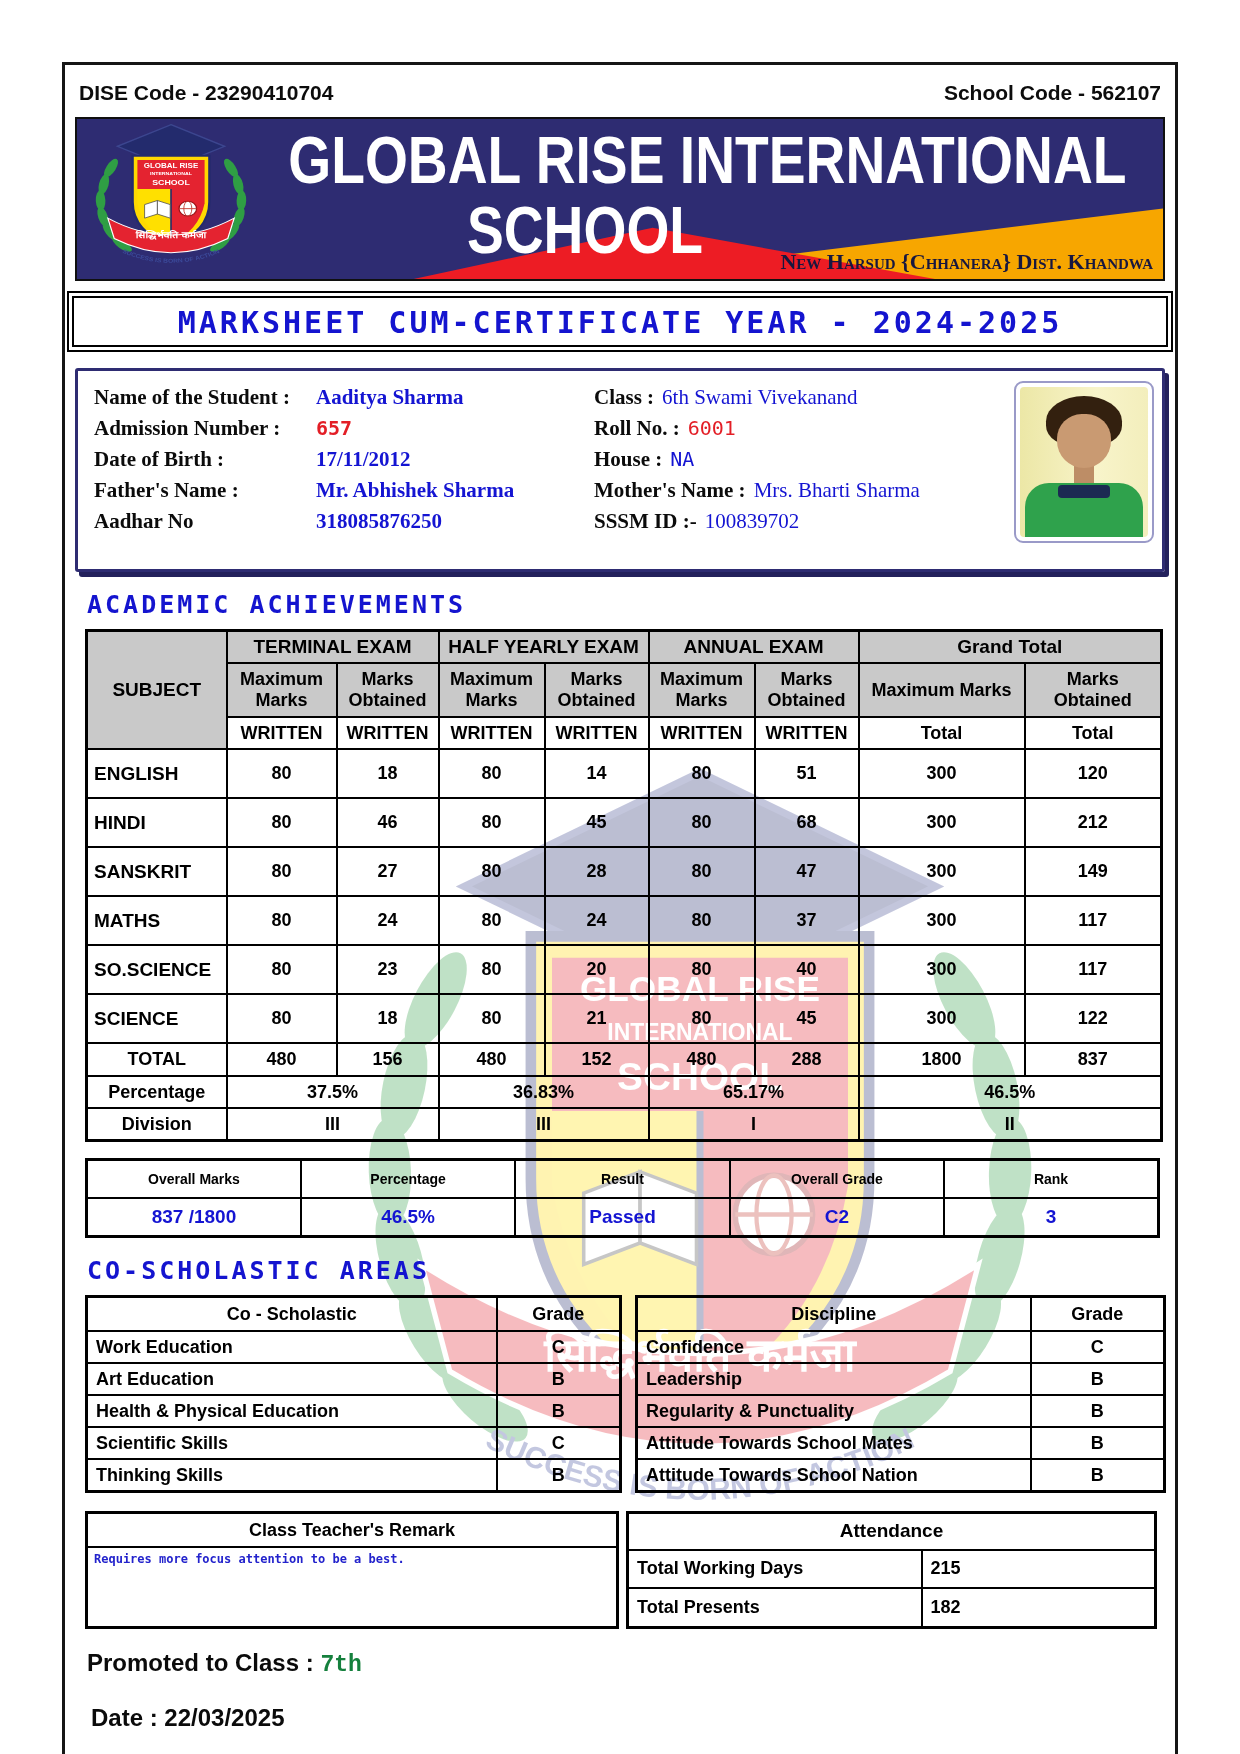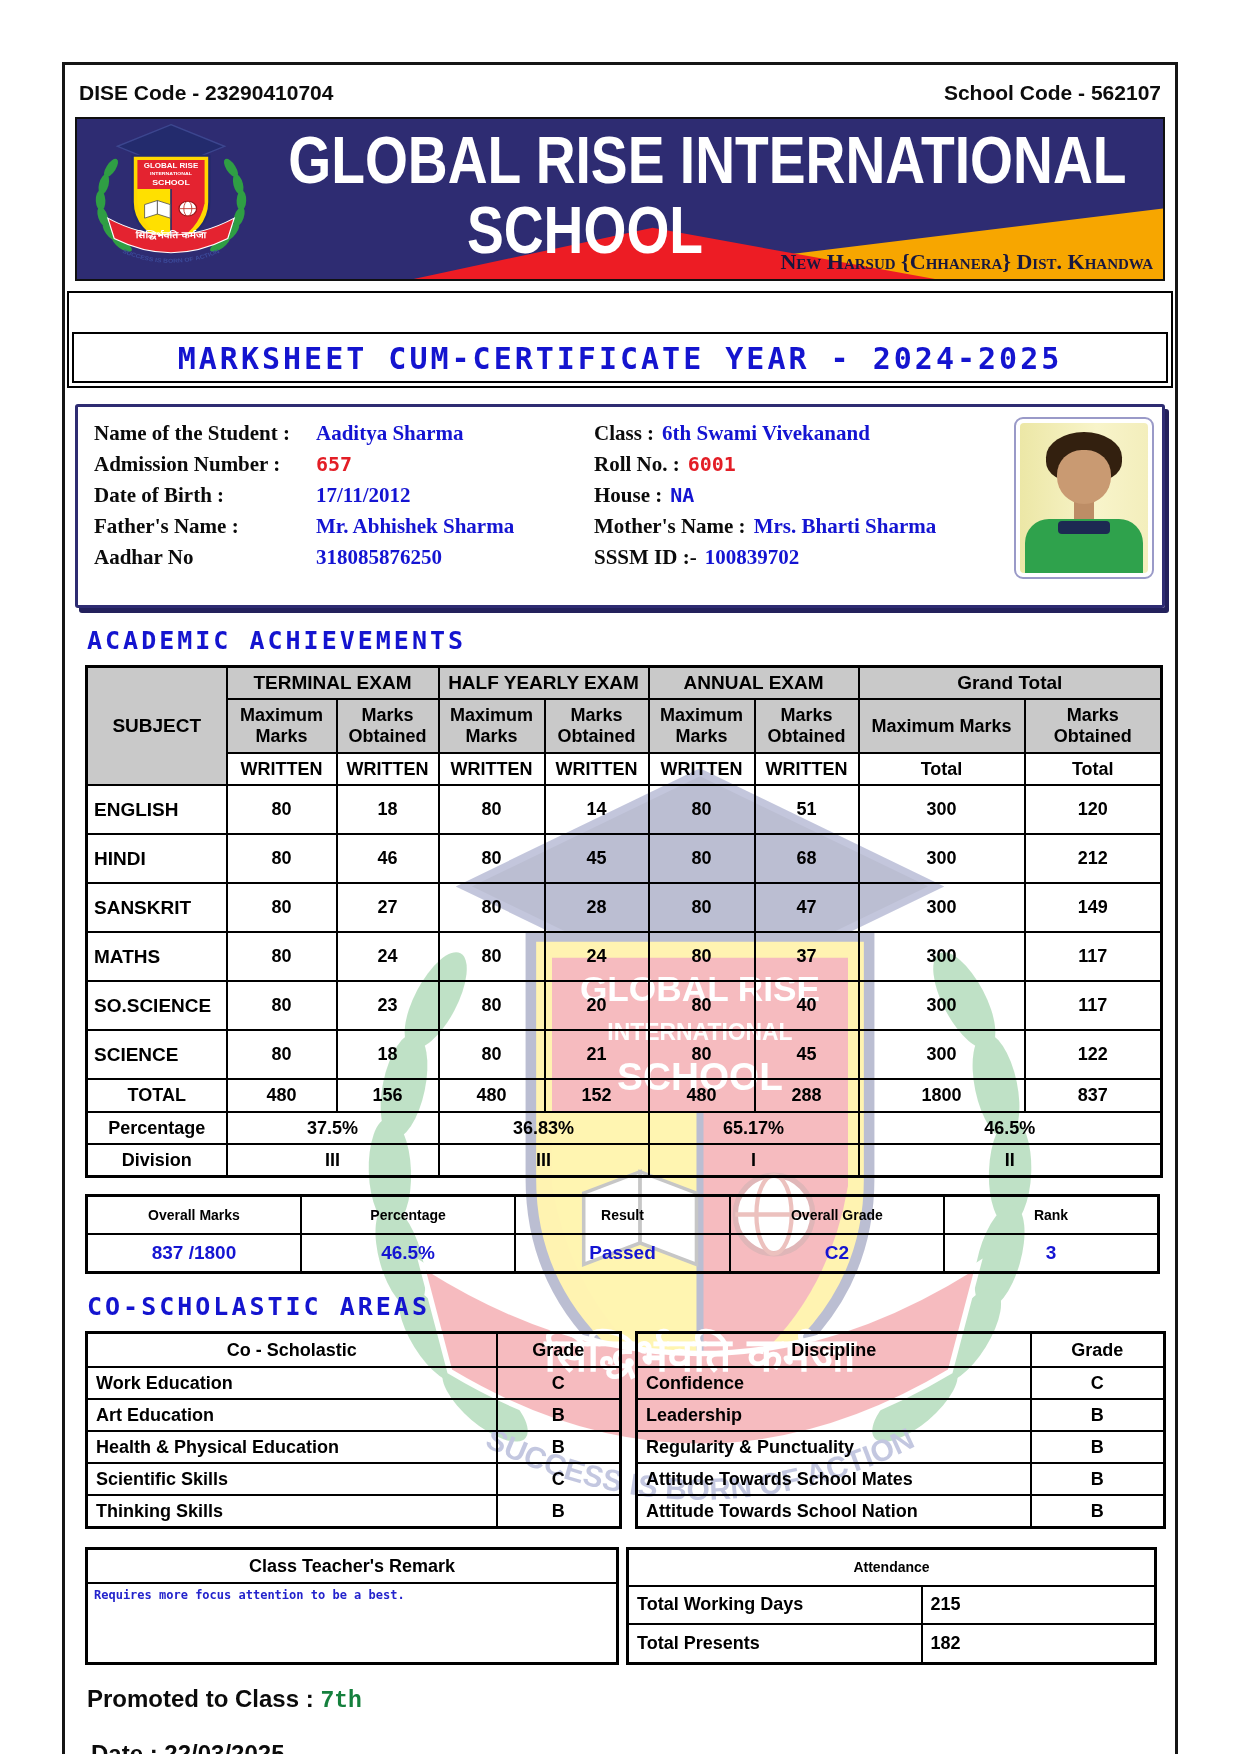--- a/index.html
+++ b/index.html
@@ -30,35 +30,35 @@
   .banner-line2{position:absolute;left:190px;right:260px;top:72px;text-align:center;
     color:#fff;font-size:60px;font-weight:bold;transform:scale(0.92,1.12);
     transform-origin:center top;}
   .banner-address{position:absolute;right:10px;bottom:4px;color:#17173f;
     font-family:"Liberation Serif",serif;font-variant:small-caps;font-weight:bold;
     font-size:22px;letter-spacing:0px;}
   .logo-box{position:absolute;left:10px;top:3px;width:168px;height:153px;}
   .logo-box svg{width:100%;height:100%;}
   
   .title-outer{margin:10px 2px 0 2px;border:2px solid #000;padding:3px;}
-  .title-inner{border:2px solid #000;padding:7px 0 5px 0;text-align:center;margin-top:36px;}
+  .title-inner{border:2px solid #000;padding:7px 0 5px 0;text-align:center;}
   .title-text{font-family:"DejaVu Sans Mono",monospace;font-weight:bold;
     font-size:30px;color:#1414cf;letter-spacing:3px;white-space:nowrap;}
   
   .info-box{position:relative;margin:16px 10px 0 10px;height:178px;
     border:3px solid #2e2c72;border-radius:3px;box-shadow:4px 5px 0 #23215c;
     padding:14px 14px 6px 16px;background:transparent;}
   .info-row{display:flex;align-items:baseline;height:31px;}
   .info-lbl{width:222px;font-family:"Liberation Serif",serif;font-weight:bold;
     font-size:21px;color:#0b0b0b;flex:none;}
   .info-val{width:278px;font-family:"Liberation Serif",serif;font-weight:bold;
     font-size:21px;color:#1414d2;flex:none;}
   .info-lbl2{font-family:"Liberation Serif",serif;font-weight:bold;font-size:21px;
     color:#0b0b0b;margin-right:8px;flex:none;}
-  .info-val2{font-family:"Liberation Serif",serif;font-weight:bold;font-size:21px;
+  .info-val2{font-family:"Liberation Serif",serif;font-weight:normal;font-size:21px;
     color:#1414d2;}
   .red-mono{font-family:"DejaVu Sans Mono",monospace !important;color:#e31e26 !important;font-size:20px !important;}
   .blue-mono{font-family:"DejaVu Sans Mono",monospace !important;color:#1414d2 !important;font-size:20px !important;}
   .photo-frame{position:absolute;right:8px;top:10px;width:128px;height:150px;
     background:#fff;border:2px solid #9a9ac8;border-radius:9px;padding:4px;}
   .photo{position:relative;width:100%;height:100%;border-radius:4px;overflow:hidden;
     background:linear-gradient(90deg,#ece7a6 0%,#f8f4ca 60%,#f3eebc 100%);}
   .photo .hair{position:absolute;top:6%;left:20%;width:60%;height:34%;
     background:#33200f;border-radius:50% 50% 42% 42%;}
   .photo .face{position:absolute;top:18%;left:29%;width:42%;height:36%;
@@ -95,21 +95,21 @@
   .co-table th{height:32px;font-size:18px;}
   .co-table td{height:30px;font-size:18px;}
   .co-table .nm{text-align:left;padding-left:8px;}
   
   .bottom-wrap{display:flex;gap:7px;margin-left:20px;margin-top:18px;}
   .remark-table{width:534px;table-layout:fixed;border:3px solid #000;}
   .remark-table th{height:32px;font-size:18px;}
   .remark-body{height:70px;vertical-align:top;text-align:left;padding:4px 6px;
     font-family:"DejaVu Sans Mono",monospace;font-size:12px;color:#2323cc;font-weight:bold;}
   .att-table{width:528px;table-layout:fixed;border:3px solid #000;}
-  .att-table th{height:32px;font-size:14px;margin-top:17px;}
+  .att-table th{height:32px;font-size:19px;margin-top:17px;}
   .att-table td{height:34px;font-size:18px;text-align:left;padding-left:8px;}
   
   .promoted{margin:20px 0 0 22px;font-size:24px;font-weight:bold;color:#0b0b0b;}
   .promoted .pv{font-family:Liberation Mono, monospace;color:#15803d;font-size:23px;}
   .dateline{margin:26px 0 0 26px;font-size:24px;font-weight:bold;color:#0b0b0b;}
 </style>
 </head>
 <body>
 
 <svg width="0" height="0" style="position:absolute">

